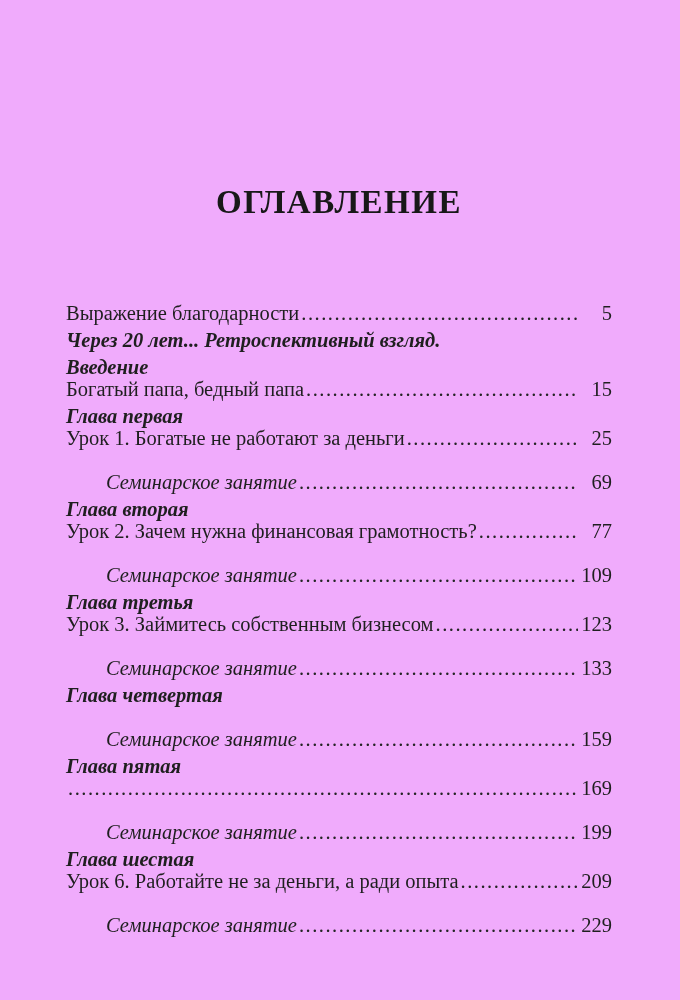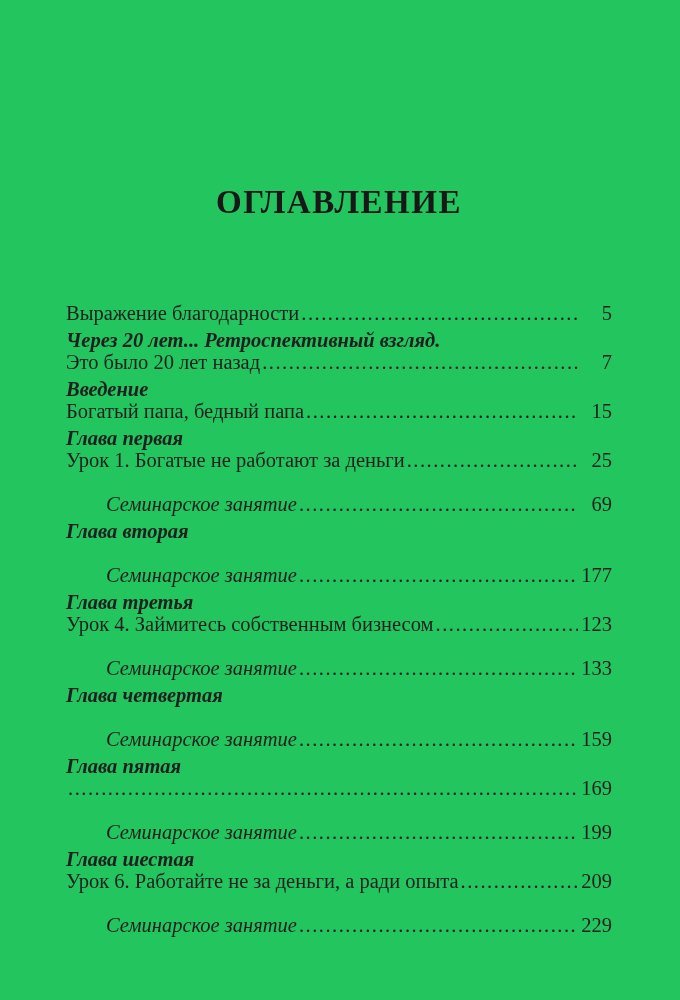--- a/index.html
+++ b/index.html
@@ -5,21 +5,21 @@
   * { margin: 0; padding: 0; box-sizing: border-box; }
   html, body { background: #ffffff; }
   body {
     width: 680px; height: 1000px;
     font-family: "Liberation Serif", "DejaVu Serif", serif;
     color: #1f1f1f;
     overflow: hidden;
   }
   .page {
     width: 680px; height: 1000px;
-    background: #22c55e;
+    background: #f0abfc;
     padding: 182px 68px 0 66px;
     overflow: hidden;
   }
   .title {
     text-align: center;
     font-size: 33px;
     line-height: 40px;
     font-weight: bold;
     letter-spacing: 1.5px;
     color: #181818;
@@ -63,25 +63,20 @@
   <div class="toc">
 
     <div class="row">
       <span class="label">Выражение благодарности</span>
       <span class="dots"></span>
       <span class="pg">5</span>
     </div>
 
     <div class="row block chapter">Через 20 лет... Ретроспективный взгляд.</div>
 
-    <div class="row">
-      <span class="label">Это было 20 лет назад</span>
-      <span class="dots"></span>
-      <span class="pg">7</span>
-    </div>
 
     <div class="row block chapter">Введение</div>
 
     <div class="row">
       <span class="label">Богатый папа, бедный папа</span>
       <span class="dots"></span>
       <span class="pg">15</span>
     </div>
 
     <div class="row block chapter">Глава первая</div>
@@ -93,31 +88,36 @@
     </div>
 
     <div class="row seminar">
       <span class="label">Семинарское занятие</span>
       <span class="dots"></span>
       <span class="pg">69</span>
     </div>
 
     <div class="row block chapter">Глава вторая</div>
 
+    <div class="row">
+      <span class="label">Урок 2. Зачем нужна финансовая грамотность?</span>
+      <span class="dots"></span>
+      <span class="pg">77</span>
+    </div>
 
     <div class="row seminar">
       <span class="label">Семинарское занятие</span>
       <span class="dots"></span>
-      <span class="pg">177</span>
+      <span class="pg">109</span>
     </div>
 
     <div class="row block chapter">Глава третья</div>
 
     <div class="row">
-      <span class="label">Урок 4. Займитесь собственным бизнесом</span>
+      <span class="label">Урок 3. Займитесь собственным бизнесом</span>
       <span class="dots"></span>
       <span class="pg">123</span>
     </div>
 
     <div class="row seminar">
       <span class="label">Семинарское занятие</span>
       <span class="dots"></span>
       <span class="pg">133</span>
     </div>
 

